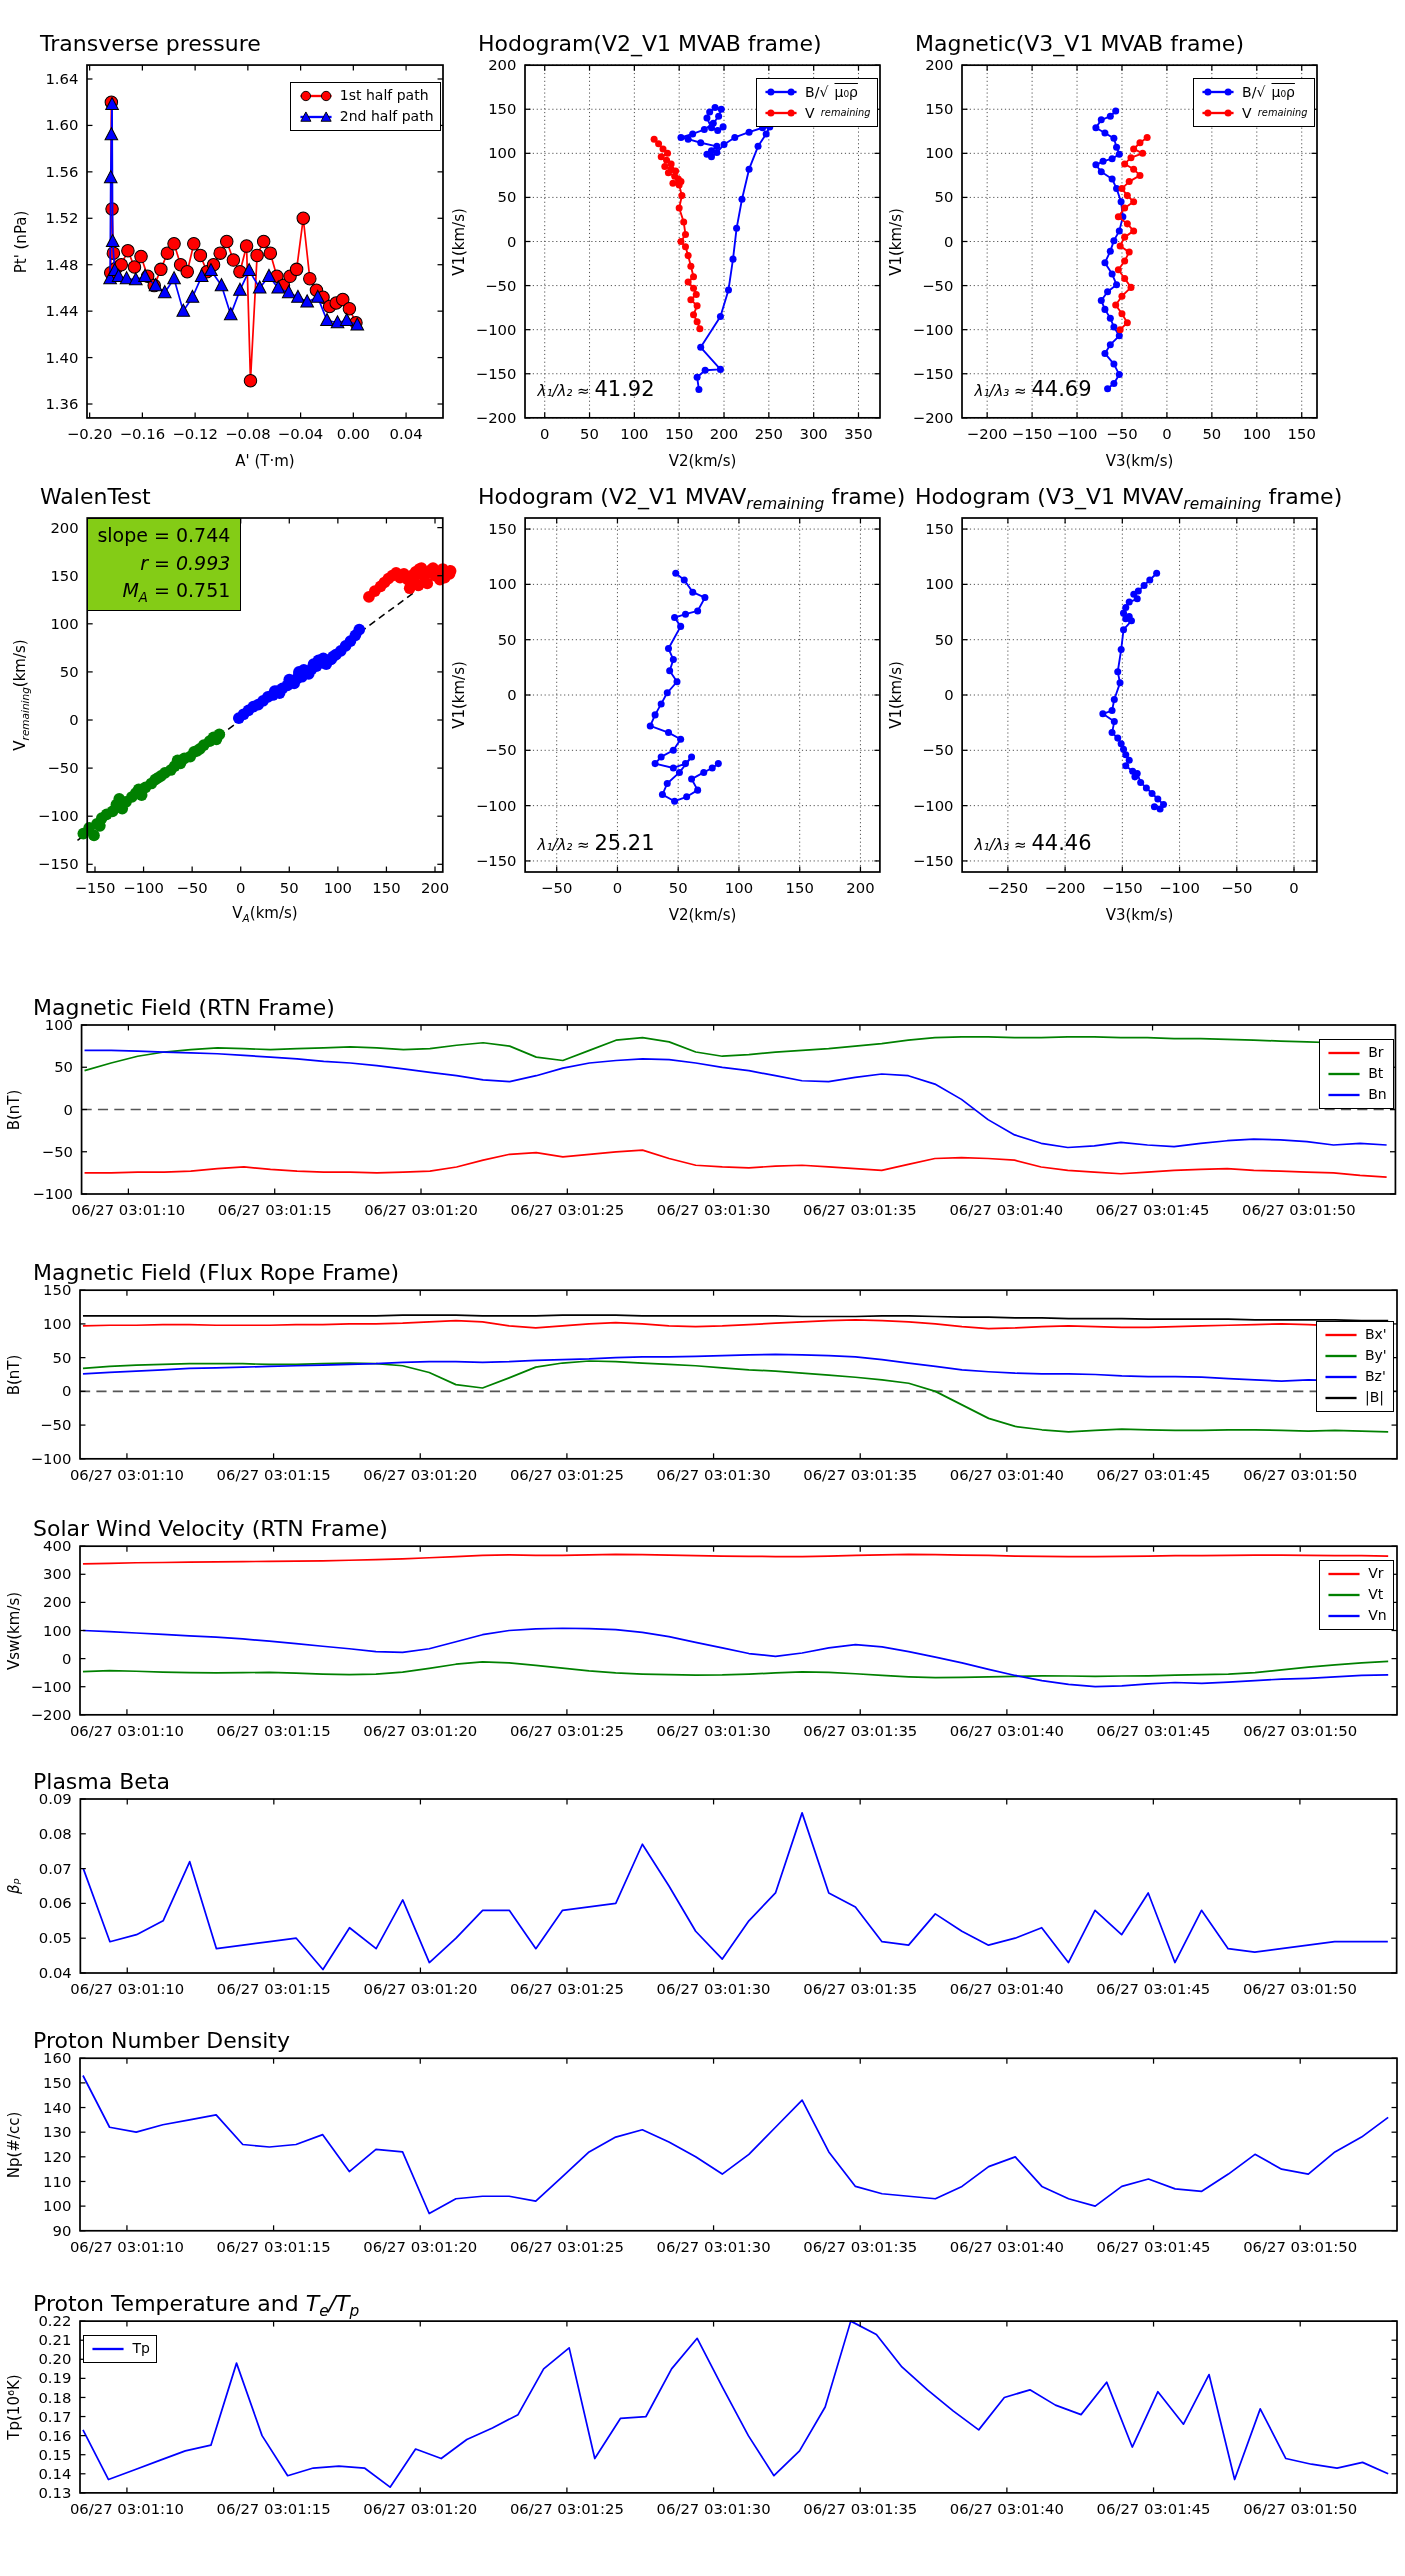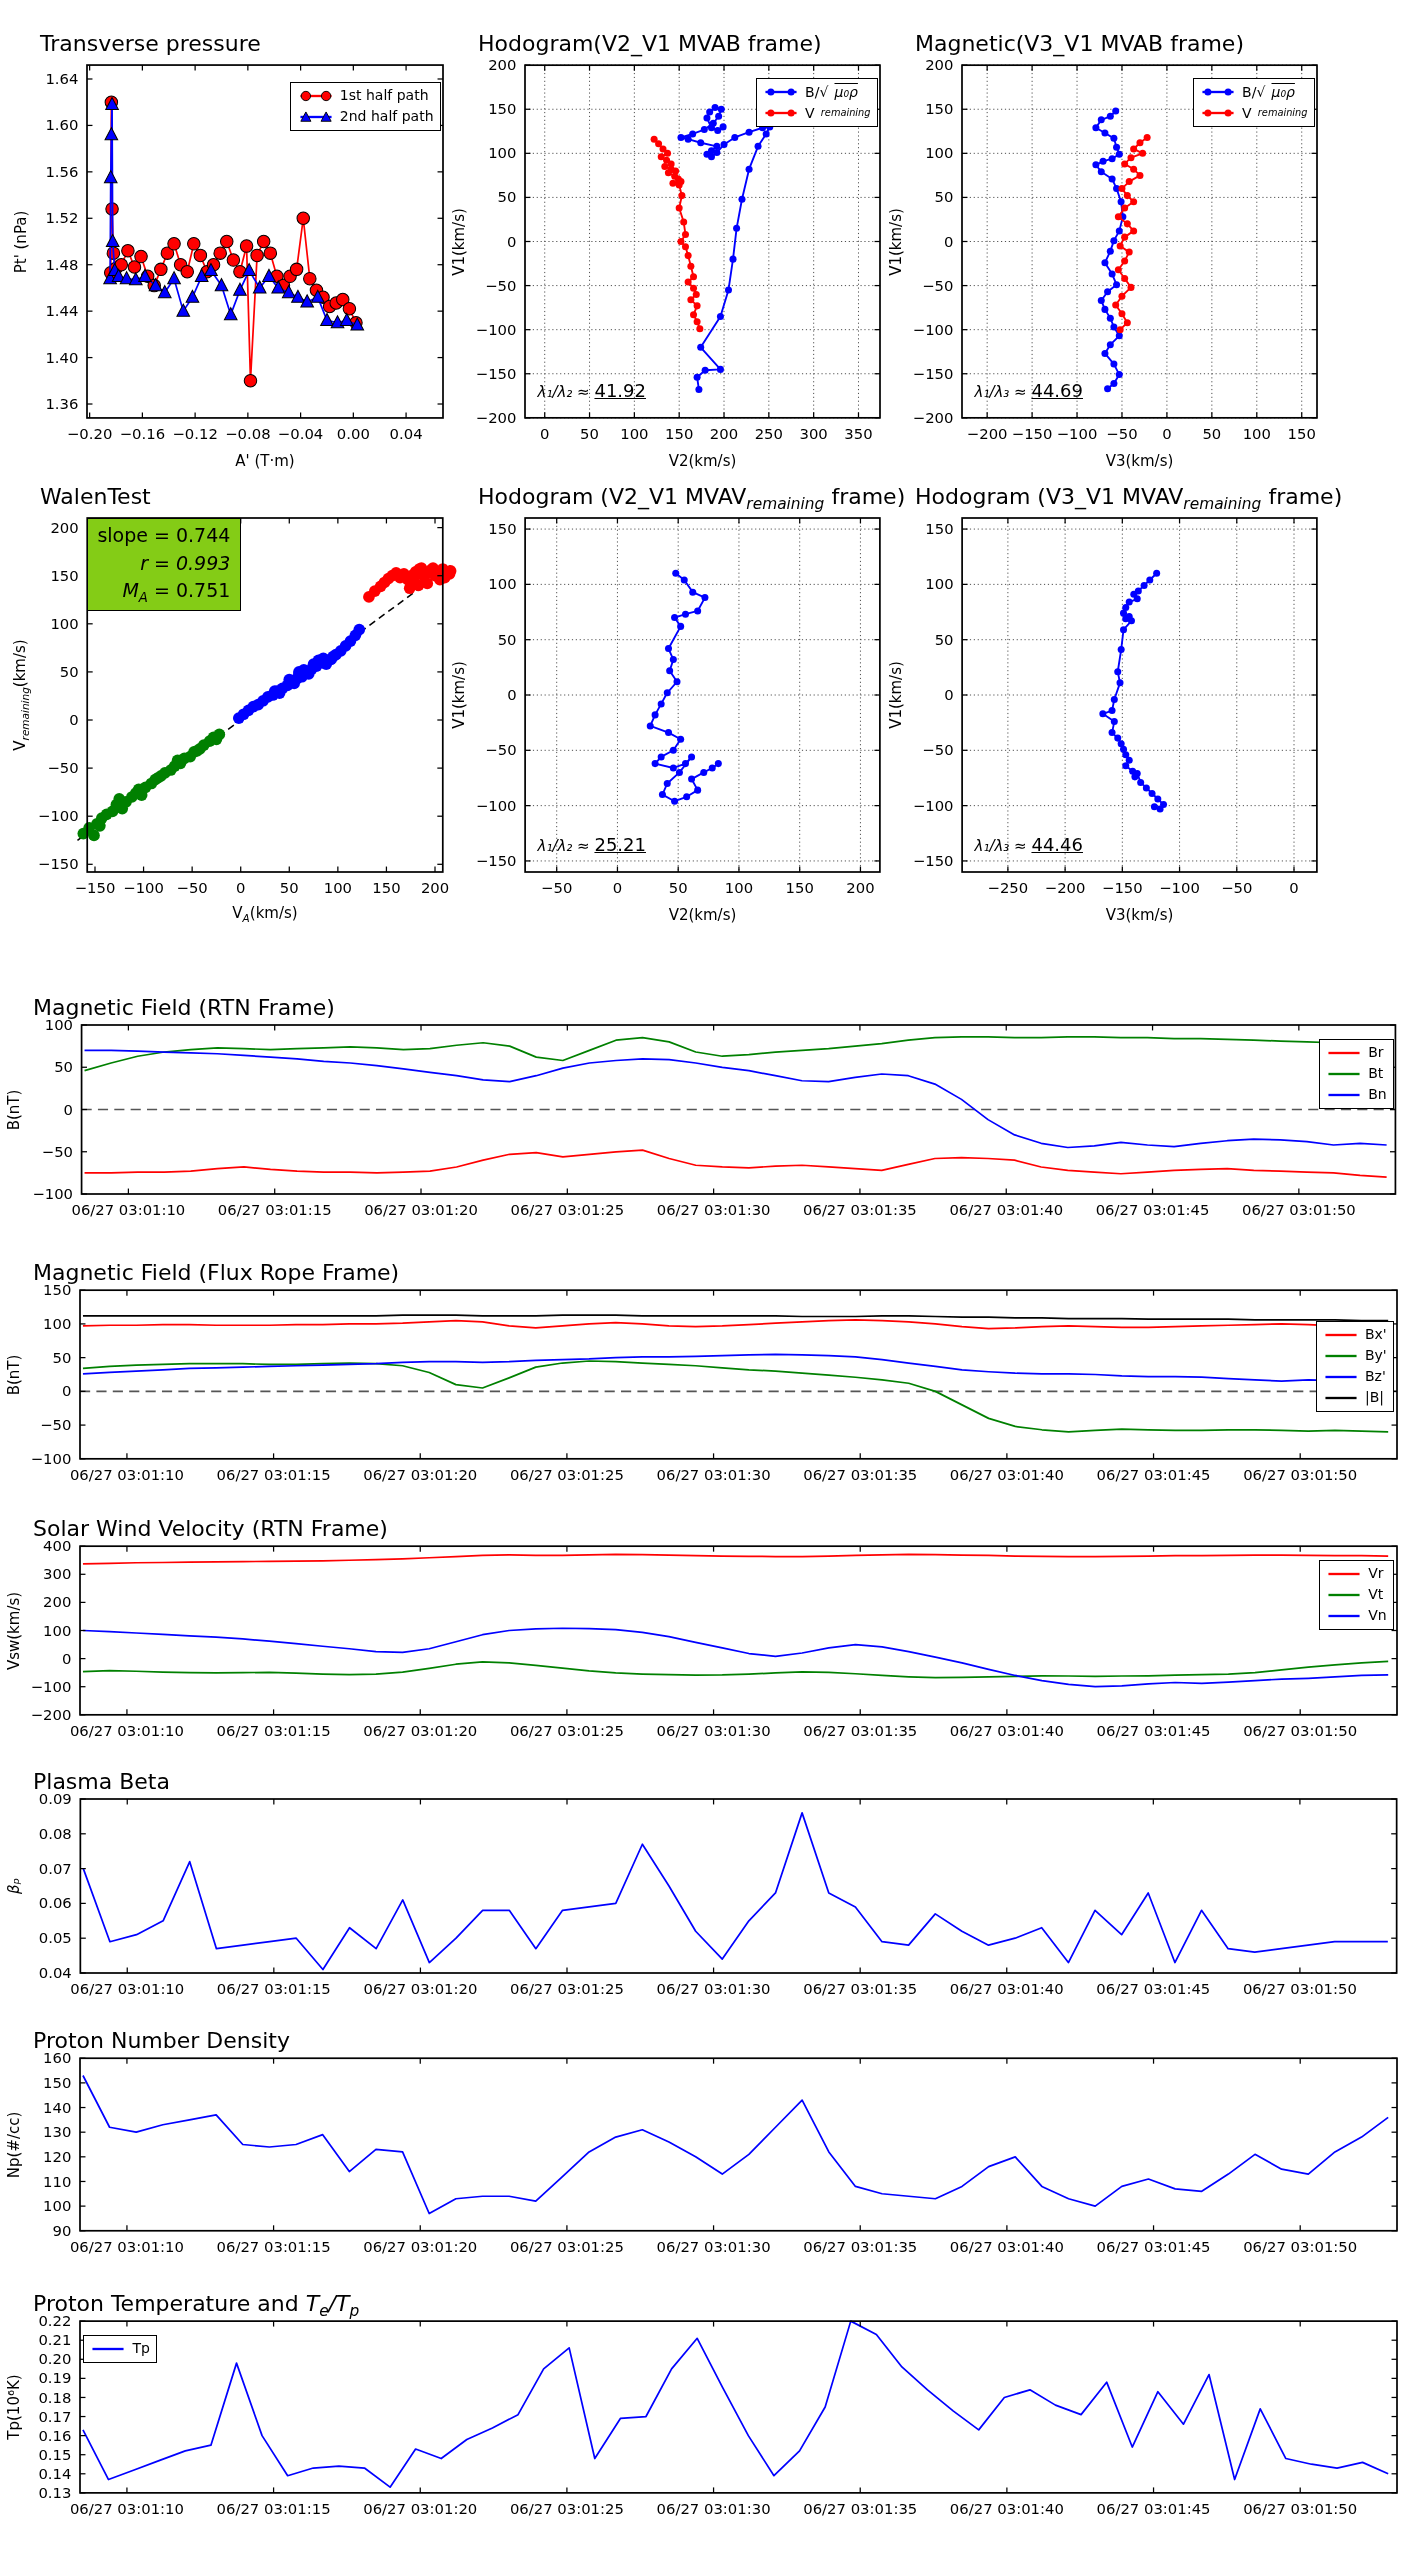--- a/index.html
+++ b/index.html
@@ -10,26 +10,26 @@
   .ctitle{position:absolute;left:-47px;right:-47px;top:-34px;text-align:left;
           font-size:22px;white-space:nowrap;}
   .xlab{position:absolute;left:0;right:0;bottom:-52px;text-align:center;font-size:15px;}
   .ylab{position:absolute;left:-66px;top:50%;transform:translate(-50%,-50%) rotate(-90deg);
         font-size:15px;white-space:nowrap;}
   .legend{position:absolute;border:1.6px solid #000;background:#fff;padding:2.3px 6.2px;
           display:flex;flex-direction:column;z-index:6;margin-top:11px;}
   .lrow{display:flex;align-items:center;gap:6.2px;font-size:14px;line-height:1.5;white-space:nowrap;}
   .anno{position:absolute;font-size:15px;z-index:5;white-space:nowrap;}
   .am{font-style:italic;}
-  .av{font-size:18px;text-decoration:underline;}
+  .av{font-size:21px;}
   .stats{position:absolute;left:0;top:0;border:1.6px solid #000;background:#84cc16;
          padding:3.1px 9.4px;font-size:19px;line-height:1.45;z-index:6;white-space:nowrap;text-align:right;}
   sub{font-size:0.7em;}
   .it{font-style:italic;}
-  .over{text-decoration:overline;font-style:italic;}
+  .over{text-decoration:overline;}
   text{font-family:"DejaVu Sans",sans-serif;font-size:19px;fill:#000;}
 </style>
 </head>
 <body>
 
 <div class="chart" style="left:87px;top:65px;width:356px;height:353px">
     <svg width="356" height="353" viewBox="0 0 456 452">
       <path d="M30.4,266.1L31.2,47.6L32.1,184.4L33.8,240.9L37.2,260.2L43.9,255.7L52.4,237.9L60.8,258.7L69.2,245.3L77.7,270.6L86.1,282.5L94.6,261.7L103.0,240.9L111.5,229.0L119.9,255.7L128.4,264.7L136.8,229.0L145.2,243.8L153.7,264.7L162.1,255.7L170.6,240.9L179.0,226.0L187.5,249.8L195.9,264.7L204.4,231.9L209.4,404.4L217.9,243.8L226.3,226.0L234.8,240.9L243.2,270.6L251.6,282.5L260.1,270.6L268.5,261.7L277.0,196.3L285.4,273.6L293.9,288.4L302.3,297.4L310.8,309.3L319.2,304.8L327.6,300.3L336.1,312.2L344.5,330.1" fill="none" stroke="#ff0000" stroke-width="2.2" stroke-linejoin="round"></path>
       <circle cx="30.4" cy="266.1" r="8" fill="#ff0000" stroke="#000" stroke-width="1.3"></circle>
       <circle cx="31.2" cy="47.6" r="8" fill="#ff0000" stroke="#000" stroke-width="1.3"></circle>

